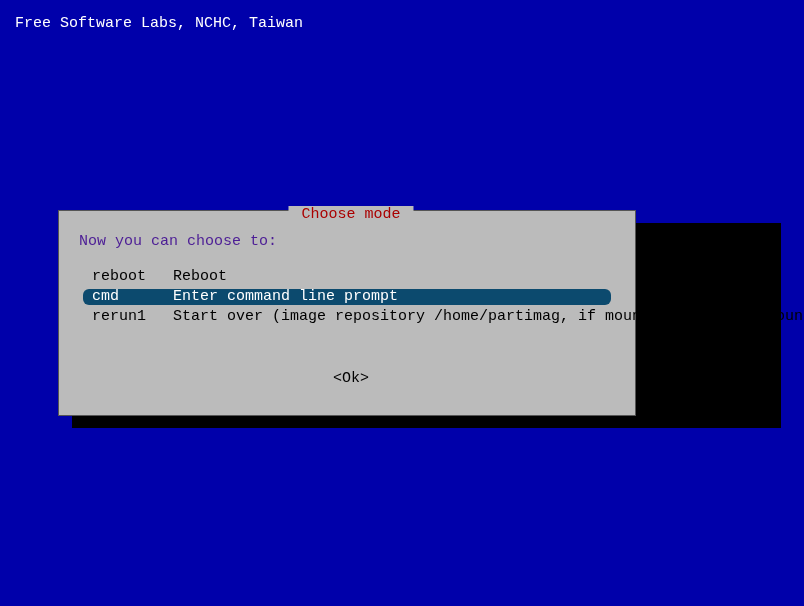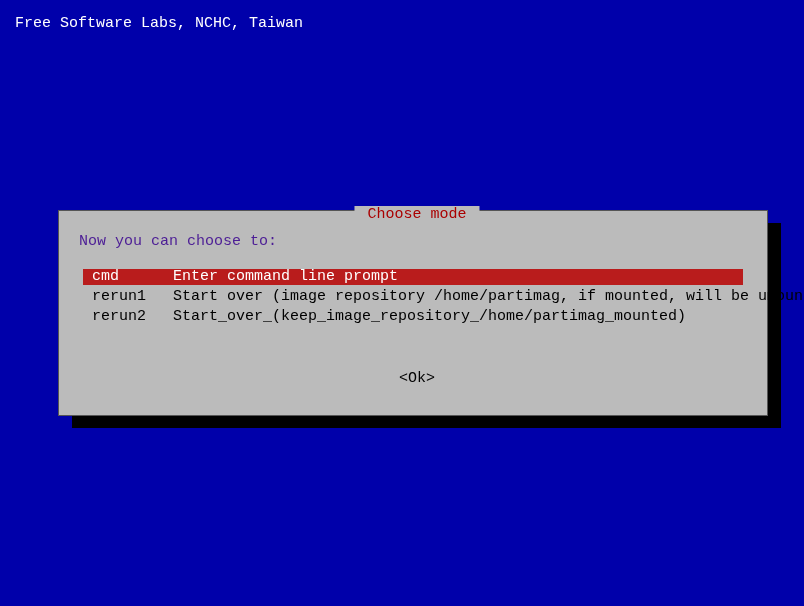--- a/index.html
+++ b/index.html
@@ -29,21 +29,21 @@
       top: 211px;
       left: 60px;
       width: 709px;
       height: 205px;
       background: #000000;
     }
     .dialog {
       position: absolute;
       top: 198px;
       left: 46px;
-      width: 710px;
+      width: 578px;
       height: 206px;
       background: #bbbbbb;
       border: 1px solid #555555;
     }
     .dialog-title {
       position: absolute;
       top: -9px;
       left: 50%;
       transform: translateX(-50%);
       background: #bbbbbb;
@@ -64,22 +64,23 @@
       left: 16px;
       right: 16px;
     }
     .menu-item {
       white-space: pre;
       color: #000000;
       line-height: 16px;
       height: 16px;
     }
     .menu-item.selected {
-      background: #b91c1c;
+      background: #0c4a6e;
       color: #ffffff;
+      border-radius: 6px;
     }
     .ok-button {
       position: absolute;
       bottom: 24px;
       left: 50%;
       transform: translateX(-50%);
       color: #000000;
       white-space: pre;
     }
   </style>
@@ -87,18 +88,18 @@
 <body>
 
 <div class="header">Free Software Labs, NCHC, Taiwan</div>
 
 <div class="dialog-shadow"></div>
 
 <div class="dialog">
   <div class="dialog-title"> Choose mode </div>
   <div class="prompt-text">Now you can choose to:</div>
   <div class="menu-list" id="menu-list">
+      <div class="menu-item"> reboot   Reboot</div>
       <div class="menu-item selected"> cmd      Enter command line prompt</div>
       <div class="menu-item"> rerun1   Start over (image repository /home/partimag, if mounted, will be umounted)</div>
-      <div class="menu-item"> rerun2   Start_over_(keep_image_repository_/home/partimag_mounted)</div>
     </div>
   <div class="ok-button">&lt;Ok&gt;</div>
 </div>
 
 </body></html>

